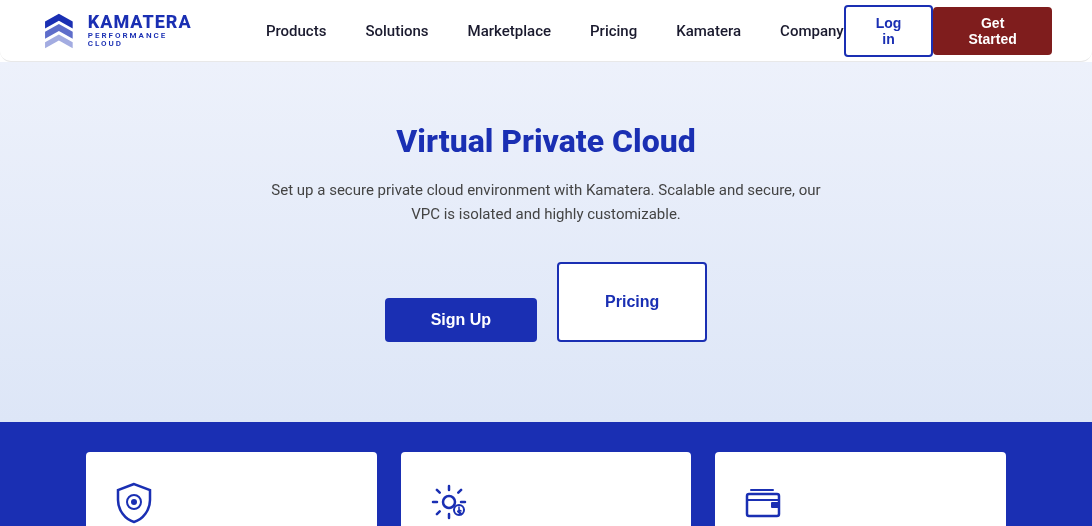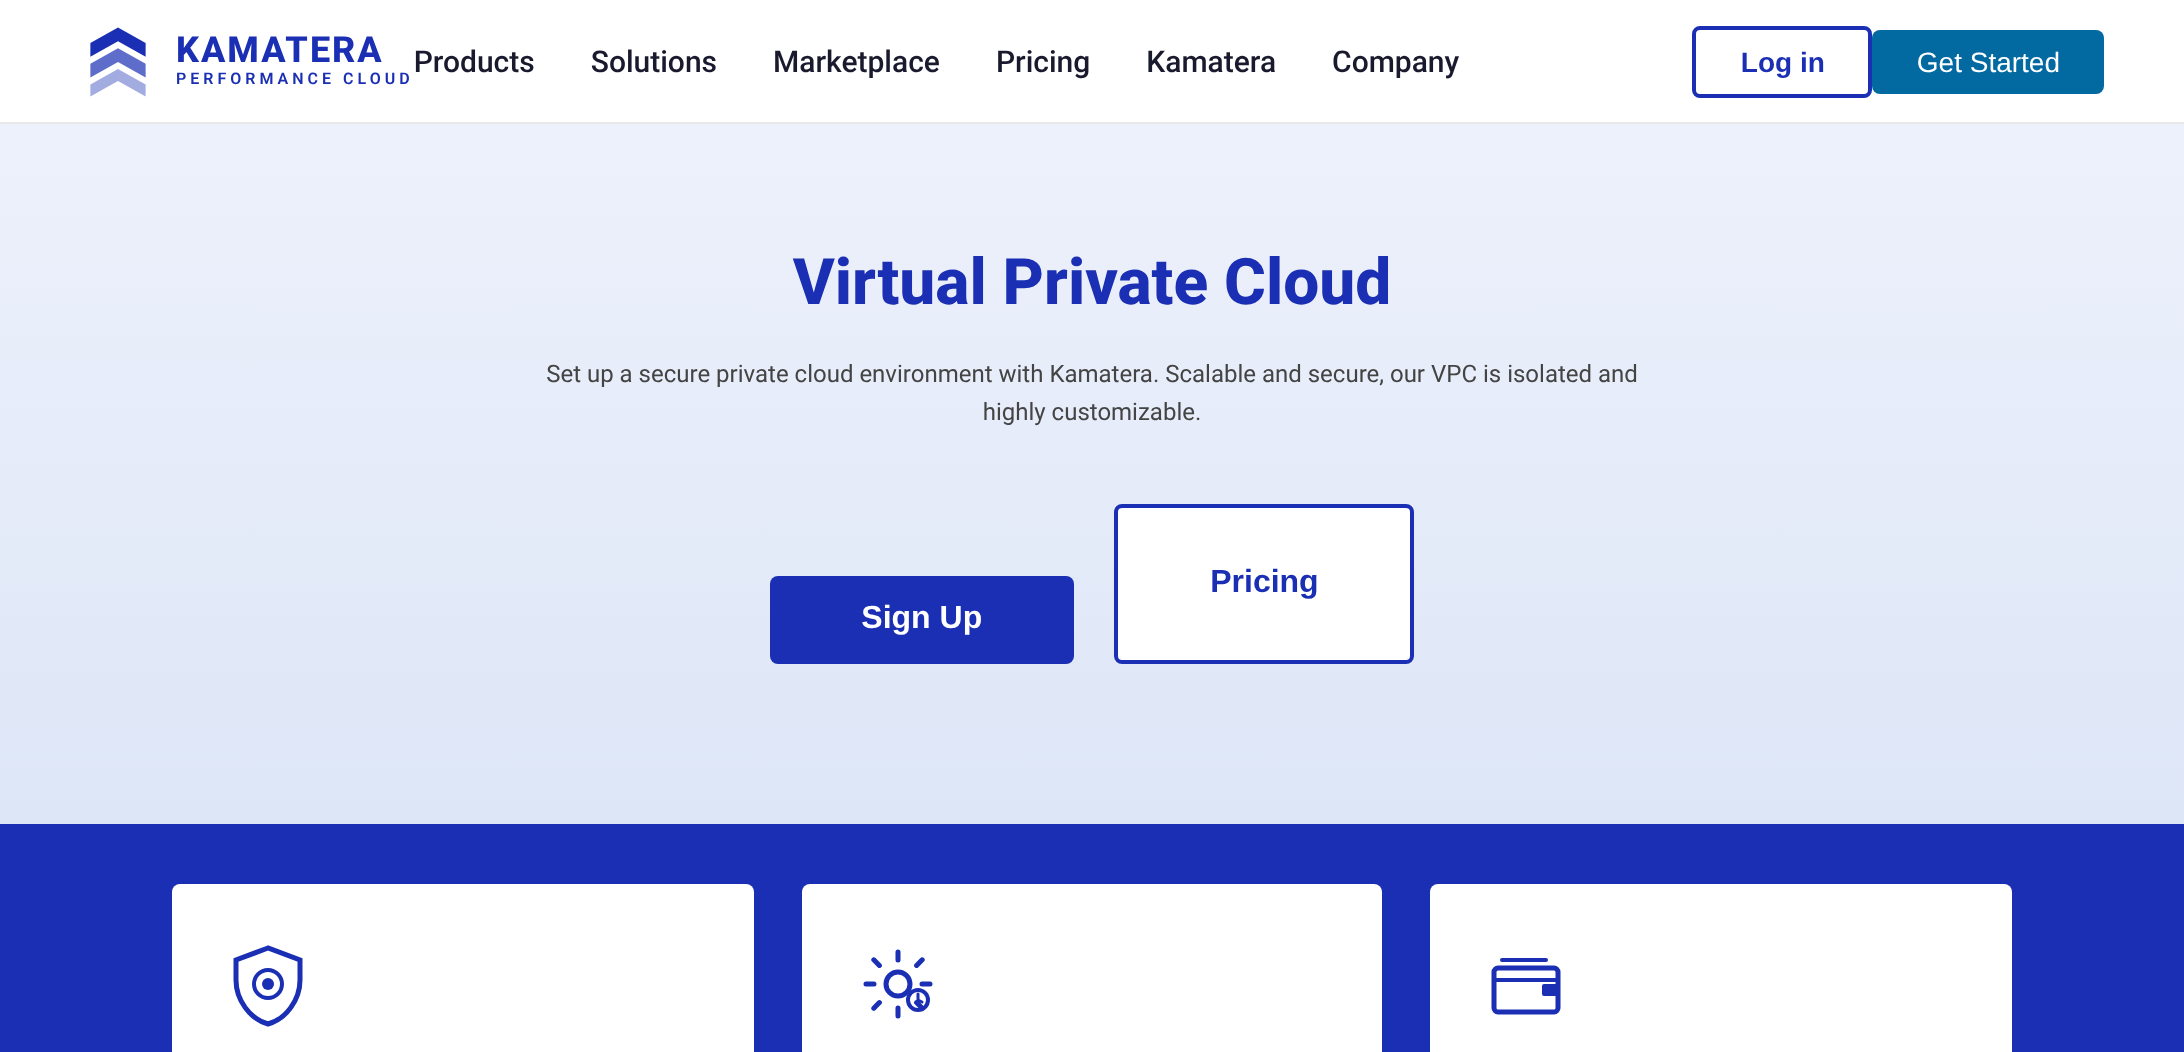--- a/index.html
+++ b/index.html
@@ -8,20 +8,21 @@
     
     .navbar {
       display: flex;
       align-items: center;
       padding: 0 40px;
       height: 62px;
       background: #fff;
       border-bottom: 1px solid #e8e8e8;
       position: relative;
       z-index: 10;
+      border-radius: 11px;
     }
     .logo-area {
       display: flex;
       align-items: center;
       gap: 10px;
       text-decoration: none;
     }
     .logo-icon {
       width: 38px;
       height: 38px;
@@ -39,21 +40,22 @@
     }
     .logo-sub {
       font-size: 8px;
       color: #1a2fb3;
       letter-spacing: 2px;
       font-weight: 600;
     }
     .nav-links {
       display: flex;
       align-items: center;
-      gap: 28px;
+      gap: 39px;
+      margin-left: 60px;
       flex: 1;
     }
     .nav-link {
       font-size: 15px;
       color: #1a1a2e;
       text-decoration: none;
       font-weight: 500;
       cursor: pointer;
     }
     .nav-actions {
@@ -66,42 +68,42 @@
       background: #fff;
       color: #1a2fb3;
       font-size: 14px;
       font-weight: 600;
       border-radius: 4px;
       cursor: pointer;
     }
     .btn-get-started {
       padding: 8px 22px;
       border: none;
-      background: #0369a1;
+      background: #7f1d1d;
       color: #fff;
       font-size: 14px;
-      font-weight: 400;
+      font-weight: 700;
       border-radius: 4px;
       cursor: pointer;
     }
 
     
     .hero {
       background: linear-gradient(180deg, #edf1fb 0%, #dde6f7 100%);
       text-align: center;
       padding: 60px 40px 80px;
     }
     .hero-title {
       font-size: 32px;
       font-weight: 800;
       color: #1a2fb3;
       margin-bottom: 18px;
     }
     .hero-desc {
-      font-size: 12px;
+      font-size: 15px;
       color: #444;
       max-width: 580px;
       margin: 0 auto 36px;
       line-height: 1.6;
       text-align: center;
     }
     .hero-buttons {
       display: flex;
       justify-content: center;
       gap: 20px;

